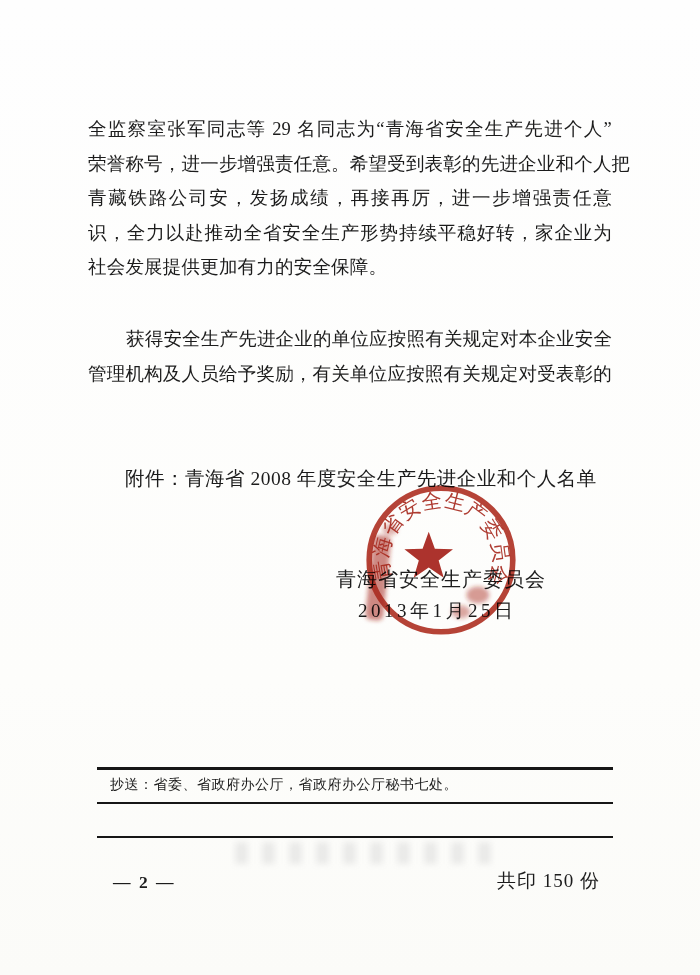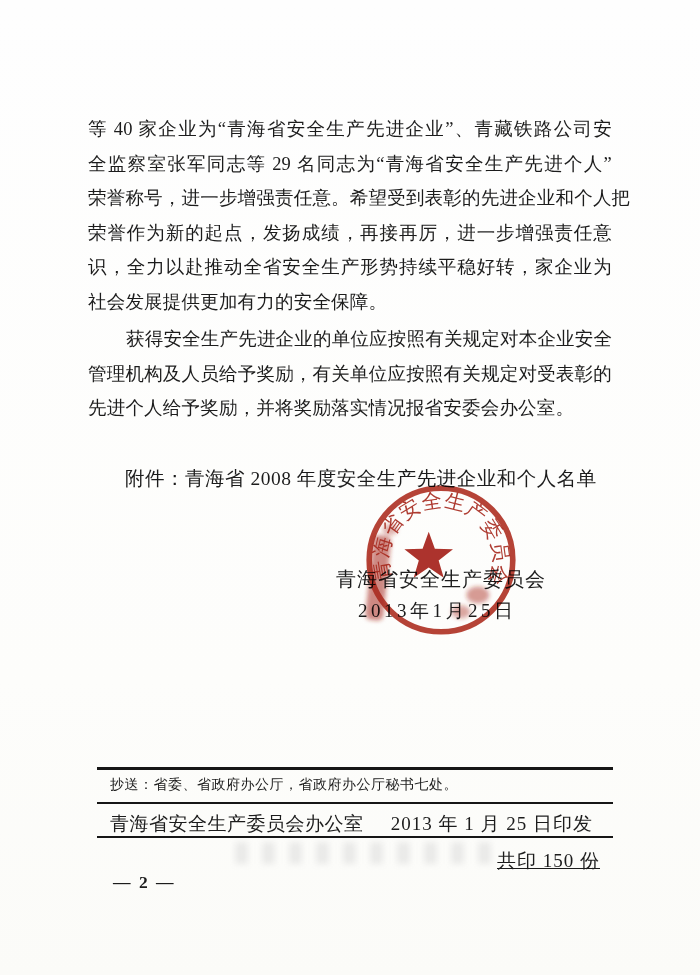--- a/index.html
+++ b/index.html
@@ -52,54 +52,51 @@
     position:absolute; left:110px; top:776px; font-size:14px; letter-spacing:0.5px;
     white-space:nowrap;
   }
   .issuer-row {
     position:absolute; left:97px; top:811px; width:516px;
     display:flex; justify-content:space-between; align-items:baseline;
   }
   .issuer-row .issuer { padding-left:13px; font-size:19px; letter-spacing:0.5px; white-space:nowrap; }
   .issuer-row .print-date { padding-right:20px; font-size:19px; letter-spacing:1px; white-space:nowrap; }
   .copies {
-    position:absolute; right:100px; top:848px; font-size:19px; letter-spacing:1px;
+    position:absolute; right:100px; top:868px; font-size:19px; letter-spacing:1px;
     white-space:nowrap;
-    text-decoration:underline;
   }
   .page-number {
     position:absolute; left:113px; top:872px; font-size:17.5px; font-weight:bold;
     letter-spacing:2px; white-space:nowrap;
   }
   
   .ghost {
     position:absolute; left:235px; top:842px; width:270px; height:22px;
     background:repeating-linear-gradient(90deg,
       rgba(110,110,118,0.12) 0 13px, rgba(255,255,255,0) 13px 27px);
     filter:blur(3px); pointer-events:none;
   }
 </style>
 </head>
 <body>
 
 <div class="page">
 
   <div class="para para-1">
-      <div class="line">等 40 家企业为“青海省安全生产先进企业”、青藏铁路公司安</div>
       <div class="line">全监察室张军同志等 29 名同志为“青海省安全生产先进个人”</div>
       <div class="line">荣誉称号，进一步增强责任意。希望受到表彰的先进企业和个人把</div>
-      <div class="line">荣誉作为新的起点，发扬成绩，再接再厉，进一步增强责任意</div>
+      <div class="line">青藏铁路公司安，发扬成绩，再接再厉，进一步增强责任意</div>
       <div class="line">识，全力以赴推动全省安全生产形势持续平稳好转，家企业为</div>
       <div class="line last-line">社会发展提供更加有力的安全保障。</div>
     </div>
 
   <div class="para para-2">
       <div class="line">获得安全生产先进企业的单位应按照有关规定对本企业安全</div>
       <div class="line">管理机构及人员给予奖励，有关单位应按照有关规定对受表彰的</div>
-      <div class="line last-line">先进个人给予奖励，并将奖励落实情况报省安委会办公室。</div>
     </div>
 
   <div class="attachment">附件：青海省 2008 年度安全生产先进企业和个人名单</div>
 
   <div class="signature">青海省安全生产委员会</div>
   <div class="sig-date">2013年1月25日</div>
 
   <svg class="seal" viewBox="0 0 180 180" xmlns="http://www.w3.org/2000/svg">
     <defs>
       <filter id="smudge" x="-40%" y="-40%" width="180%" height="180%">
@@ -125,22 +122,18 @@
     <text font-size="21.5" fill="#a8281c" opacity="0.9" letter-spacing="0.6" filter="url(#inkRough)" font-family="Liberation Serif, DejaVu Serif, serif">
       <textPath href="#sealArc" startOffset="2">青海省安全生产委员会</textPath>
     </text>
   </svg>
 
   <div class="ghost"></div>
 
   <div class="rule rule-1"></div>
   <div class="cc-line">抄送：省委、省政府办公厅，省政府办公厅秘书七处。</div>
   <div class="rule rule-2"></div>
-  <div class="issuer-row">
-    <span class="issuer">青海省安全生产委员会办公室</span>
-    <span class="print-date">2013 年 1 月 25 日印发</span>
-  </div>
   <div class="rule rule-3"></div>
   <div class="copies">共印 150 份</div>
 
   <div class="page-number">— 2 —</div>
 
 </div>
 
 </body></html>

